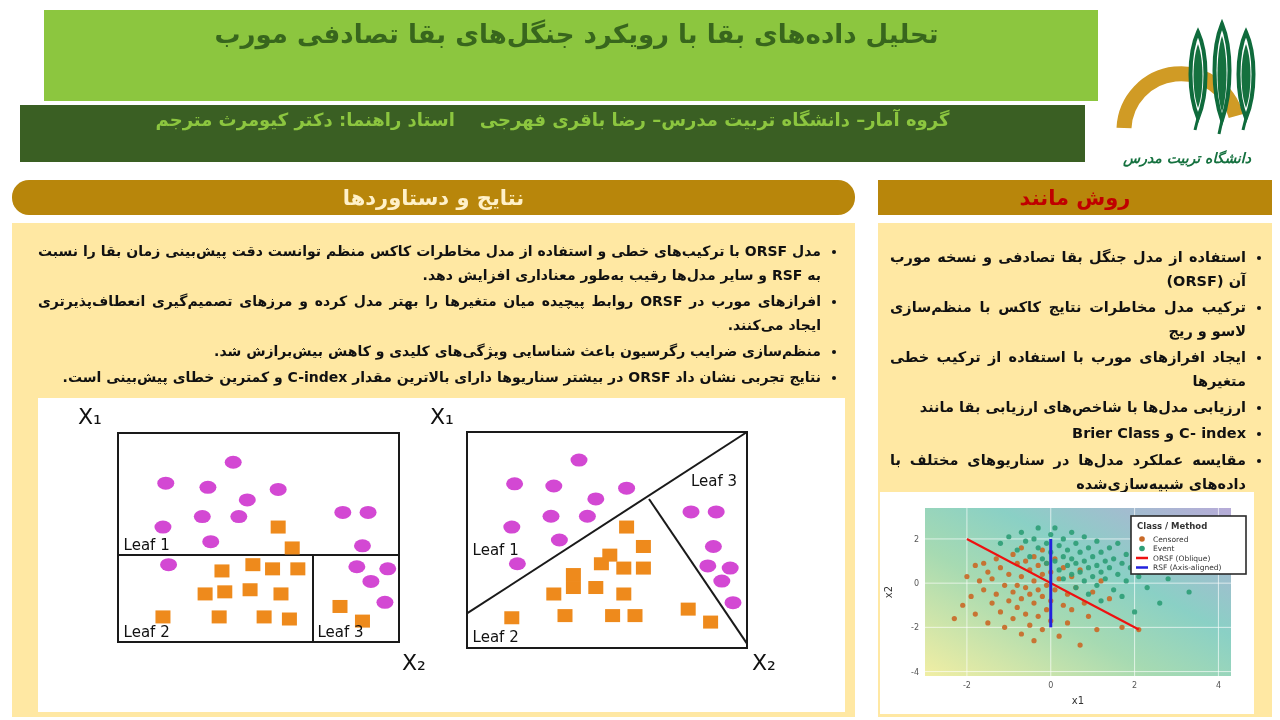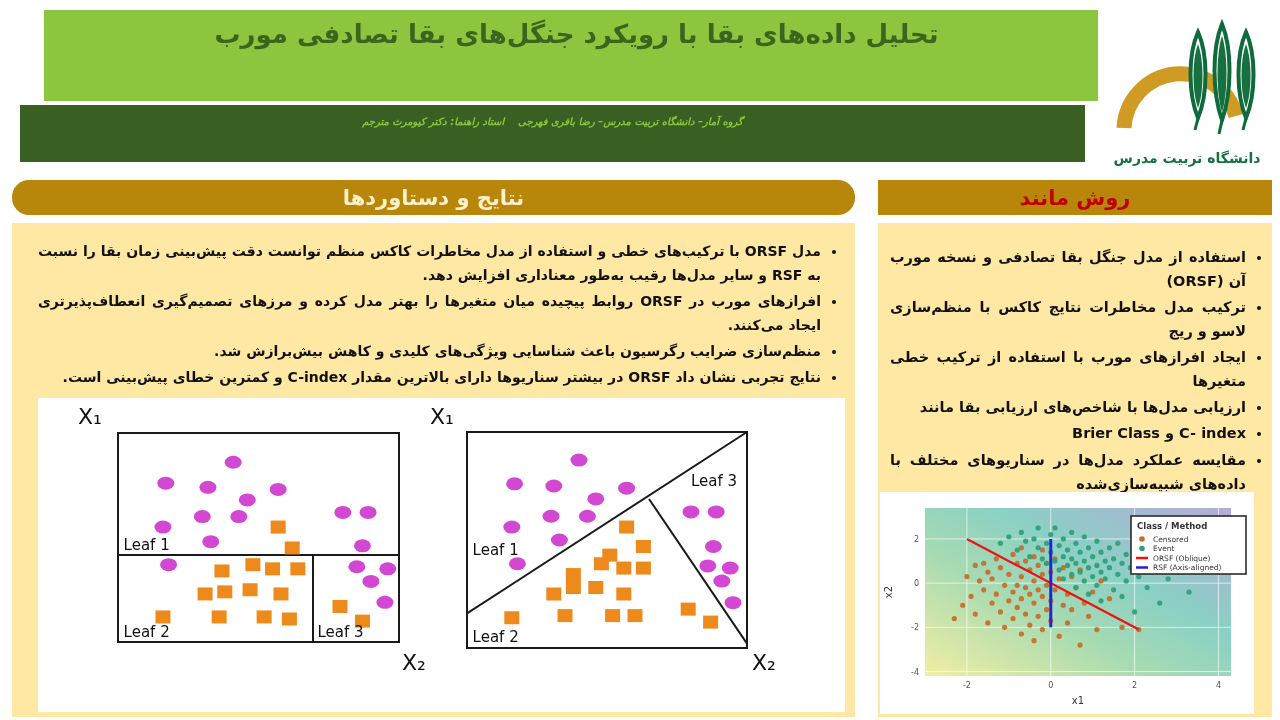--- a/index.html
+++ b/index.html
@@ -7,25 +7,25 @@
     font-family:"DejaVu Sans", sans-serif; }
   .page { position:relative; width:1280px; height:720px; background:#ffffff; }
 
   
   .title-band { position:absolute; left:20px; top:10px; width:1065px; height:91px;
     background:#8CC63F; text-align:center;margin-left:24px; }
   .title-band h1 { padding-top:9px; font-size:26px; font-weight:800; color:#38661D;
     letter-spacing:0; direction:rtl; }
   .affil-band { position:absolute; left:20px; top:105px; width:1065px; height:57px;
     background:#3A5F23; color:#8CC63F; text-align:center; direction:rtl; }
-  .affil-band .affil { padding-top:11px; font-size:10px; font-weight:700; white-space:pre-wrap;font-style:italic; }
+  .affil-band .affil { padding-top:4px; font-size:18px; font-weight:700; white-space:pre-wrap; }
   .logo-box { position:absolute; left:1098px; top:2px; width:178px; height:168px; background:#fff;
     text-align:center; }
   .logo-box .logo-text { position:absolute; left:0; right:0; bottom:4px; color:#15713F;
-    font-size:14px; font-weight:700; direction:rtl; }
+    font-size:14px; font-style:italic; font-weight:700; direction:rtl; }
 
   
   .sec-h { position:absolute; top:180px; height:35px; background:#B8860B;
     display:flex; align-items:center; justify-content:center;
     font-size:21px; font-weight:800; direction:rtl; }
   .results-h { left:12px; width:843px; color:#FFF1C9;border-radius:17px; }
   .method-h  { left:878px; width:394px; color:#C00000; }
 
   
   .panel { position:absolute; top:223px; height:494px; background:#FFE8A3; }

